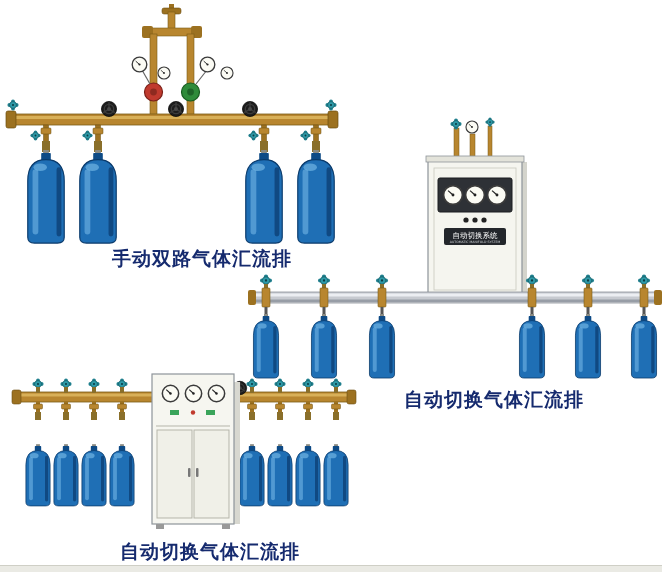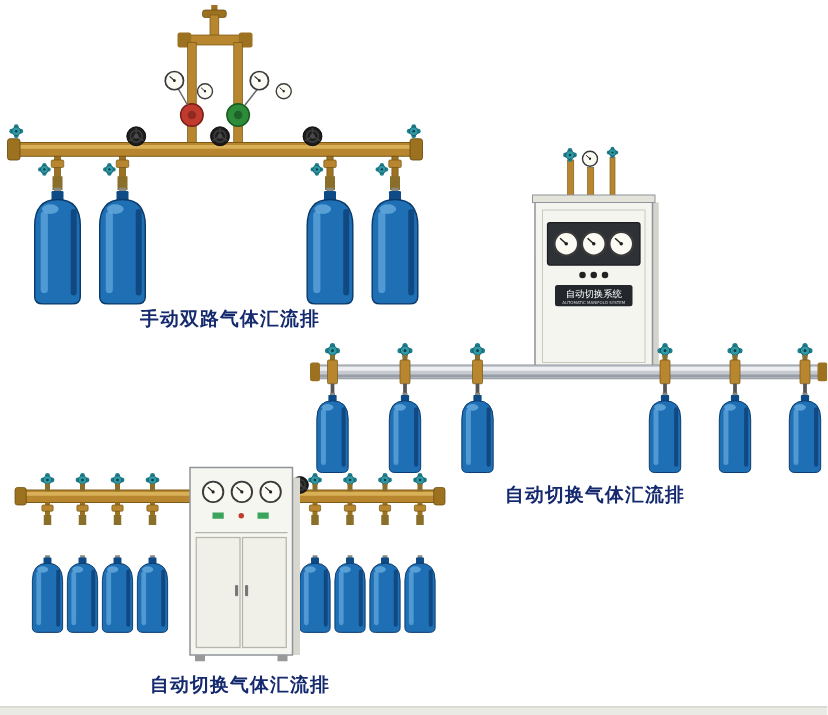--- a/index.html
+++ b/index.html
@@ -6,21 +6,21 @@
   body{
     width:662px;height:572px;
     background:#ffffff;
     font-family:"DejaVu Sans","Liberation Sans",sans-serif;
     position:relative;overflow:hidden;
   }
   #screen{position:absolute;inset:0;background:#ffffff;}
   .illu{position:absolute;text-align:center;}
   .caption{
     position:absolute;
-    font-size:15px;
+    font-size:19px;
     font-weight:bold;
     color:#152a6e;
     letter-spacing:1px;
     white-space:nowrap;
   }
   .footer-strip{
     position:absolute;left:0;right:0;bottom:0;height:6px;
     background:#eaeae4;border-top:1px solid #cfcfc6;
   }
   svg{display:block;}

